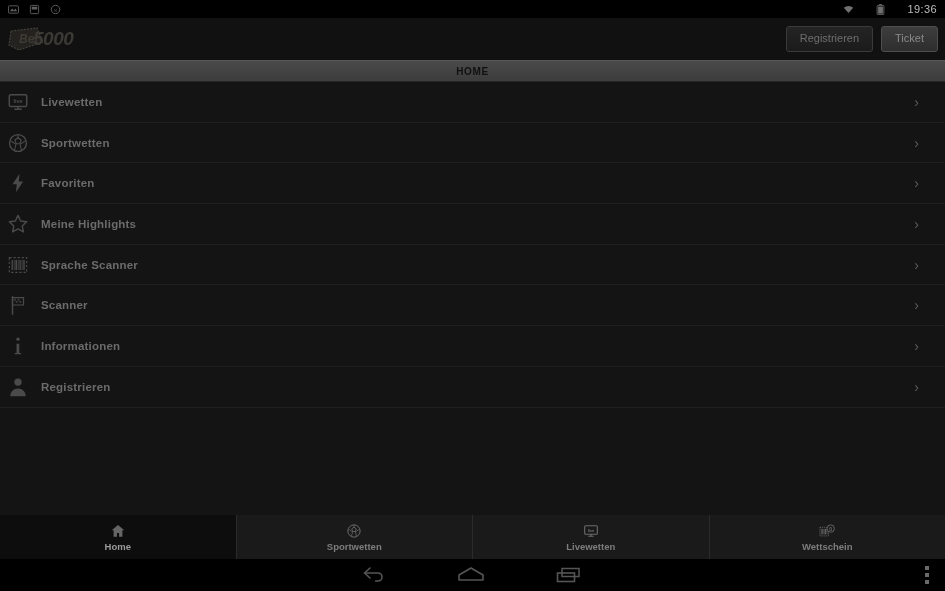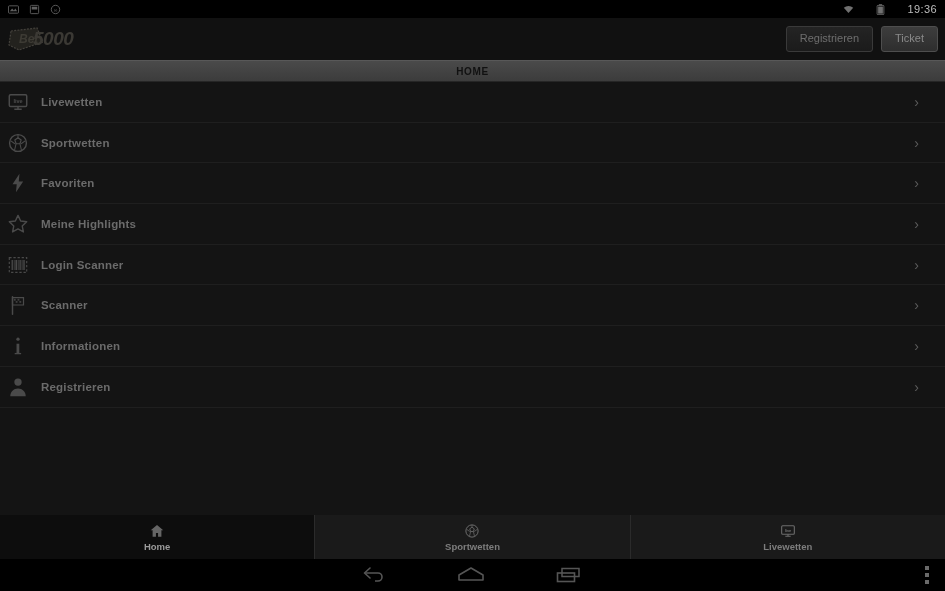--- a/index.html
+++ b/index.html
@@ -226,21 +226,21 @@
               <rect x="5" y="6.5" width="1.4" height="11"></rect>
               <rect x="7.4" y="6.5" width="0.8" height="11"></rect>
               <rect x="9.2" y="6.5" width="1.8" height="11"></rect>
               <rect x="11.8" y="6.5" width="0.8" height="11"></rect>
               <rect x="13.6" y="6.5" width="1.4" height="11"></rect>
               <rect x="16" y="6.5" width="0.9" height="11"></rect>
               <rect x="17.8" y="6.5" width="1.5" height="11"></rect>
             </g>
           </svg>
         </span>
-        <span class="lbl">Login Scanner</span>
+        <span class="lbl">Sprache Scanner</span>
         <span class="chev">›</span>
       </div>
       <div class="menu-row">
         <span class="ico">
           <svg width="22" height="22" viewBox="0 0 24 24">
             <path d="M6 3v19" stroke="#c8c8c8" stroke-width="1.6" stroke-linecap="round"></path>
             <path d="M6 4h12v8H6z" fill="none" stroke="#c8c8c8" stroke-width="1.3"></path>
             <g fill="#c8c8c8" opacity=".8">
               <rect x="7.5" y="5.3" width="2" height="2"></rect>
               <rect x="11.5" y="5.3" width="2" height="2"></rect>
@@ -298,20 +298,37 @@
       </div>
       <div class="tab">
         <span class="t-ico">
           <svg width="16" height="16" viewBox="0 0 24 24">
             <rect x="2.5" y="4" width="19" height="13" rx="1.5" fill="none" stroke="#d0d0d0" stroke-width="1.6"></rect>
             <path d="M8 20h8M12 17v3" stroke="#d0d0d0" stroke-width="1.6"></path>
             <text x="12" y="13" font-size="6" fill="#d0d0d0" text-anchor="middle" font-family="Liberation Sans" font-weight="bold">live</text>
           </svg>
         </span>
         <span class="t-lbl">Livewetten</span>
+      </div>
+      <div class="tab">
+        <span class="t-ico">
+          <svg width="16" height="16" viewBox="0 0 26 24">
+            <rect x="1.5" y="6" width="14" height="14" fill="none" stroke="#d0d0d0" stroke-width="1.3" stroke-dasharray="2 1.4"></rect>
+            <g fill="#d0d0d0">
+              <rect x="3.5" y="8.5" width="1" height="9"></rect>
+              <rect x="5.5" y="8.5" width="1.6" height="9"></rect>
+              <rect x="8" y="8.5" width="0.9" height="9"></rect>
+              <rect x="10" y="8.5" width="1.5" height="9"></rect>
+              <rect x="12.5" y="8.5" width="1" height="9"></rect>
+            </g>
+            <circle cx="19" cy="8" r="6" fill="#1c1c1c" stroke="#d0d0d0" stroke-width="1.4"></circle>
+            <text x="19" y="11.2" font-size="8" fill="#d0d0d0" text-anchor="middle" font-family="Liberation Sans" font-weight="bold">0</text>
+          </svg>
+        </span>
+        <span class="t-lbl">Wettschein</span>
       </div>
     </div>
 
   <div class="navbar">
     <div class="nav-btns">
       <svg class="nav-btn" width="26" height="20" viewBox="0 0 26 20">
         <path d="M3 8h13a4 4 0 010 8h-3" fill="none" stroke="#9c9c9c" stroke-width="1.6"></path>
         <path d="M8 3L2.5 8 8 13" fill="none" stroke="#9c9c9c" stroke-width="1.6" stroke-linecap="round" stroke-linejoin="round"></path>
       </svg>
       <svg class="nav-btn" width="30" height="20" viewBox="0 0 30 20">

